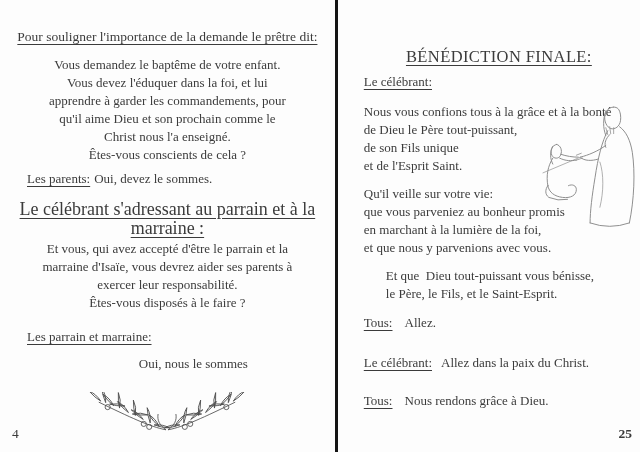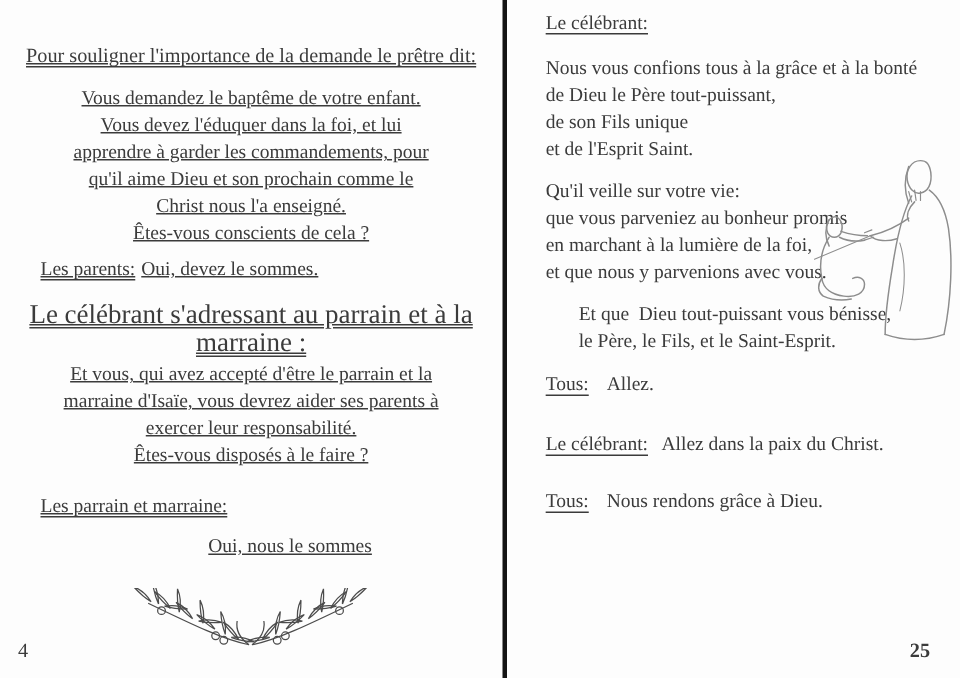--- a/index.html
+++ b/index.html
@@ -4,21 +4,21 @@
 <style>
   * { margin: 0; padding: 0; box-sizing: border-box; }
   html, body { width: 640px; height: 452px; overflow: hidden; }
   body {
     background: #fdfdfd;
     font-family: "Liberation Serif", "DejaVu Serif", serif;
     color: #3b3b3b;
   }
   .spread { display: flex; width: 640px; height: 452px; }
   .page { position: relative; height: 452px; }
-  .page.left  { width: 352px; padding: 0 10px; text-decoration: underline; }
+  .page.left  { width: 352px; padding: 0 10px; }
   .page.right { width: 317px; padding: 0 6px 0 26px; }
   .divider { width: 3px; height: 452px; background: #141414; flex: 0 0 3px; }
 
   .u { text-decoration: underline; text-underline-offset: 3px; text-decoration-thickness: 1px; }
   .para { white-space: pre-wrap; font-size: 13px; line-height: 18px; font-weight: normal; }
   .center { text-align: center; }
 
   
   .intro-heading { margin-top: 27px; font-size: 13.5px; line-height: 19px; text-align: center; font-weight: normal; }
   .addr-parents { margin-top: 10px; }
@@ -38,21 +38,21 @@
   .blessing-3 { margin-top: 10px; margin-left: 22px; }
   .dlg { font-size: 13px; line-height: 18px; }
   .dlg .lbl { margin-right: 12px; }
   .dlg-tous-1 { margin-top: 11px; }
   .dlg-celebrant-2 { margin-top: 22px; }
   .dlg-celebrant-2 .lbl { margin-right: 9px; }
   .dlg-tous-2 { margin-top: 20px; }
 
   .pagenum { position: absolute; bottom: 10px; font-size: 13.5px; color: #3b3b3b; }
   .pagenum.pn-left { left: 12px; }
-  .pagenum.pn-right { right: 20px; font-weight: bold; }
+  .pagenum.pn-right { right: 8px; font-weight: bold; }
 
   .illustration {
     position: absolute; top: 96px; left: 203px; width: 108px; height: 140px;
   }
 </style>
 </head>
 <body>
 
 <div class="spread">
 
@@ -108,20 +108,21 @@
         <use href="#branch" transform="translate(360 0) scale(-1 1)"></use>
       </svg>
     </div>
 
     <div class="pagenum pn-left">4</div>
   </div>
 
   <div class="divider"></div>
 
   <div class="page right">
+    <h1 class="final-title u">BÉNÉDICTION FINALE:</h1>
 
     <p class="celebrant-label-1"><span class="u">Le célébrant:</span></p>
 
     <p class="para blessing-1">Nous vous confions tous à la grâce et à la bonté
 de Dieu le Père tout-puissant,
 de son Fils unique
 et de l'Esprit Saint.</p>
 
     <p class="para blessing-2">Qu'il veille sur votre vie:
 que vous parveniez au bonheur promis

